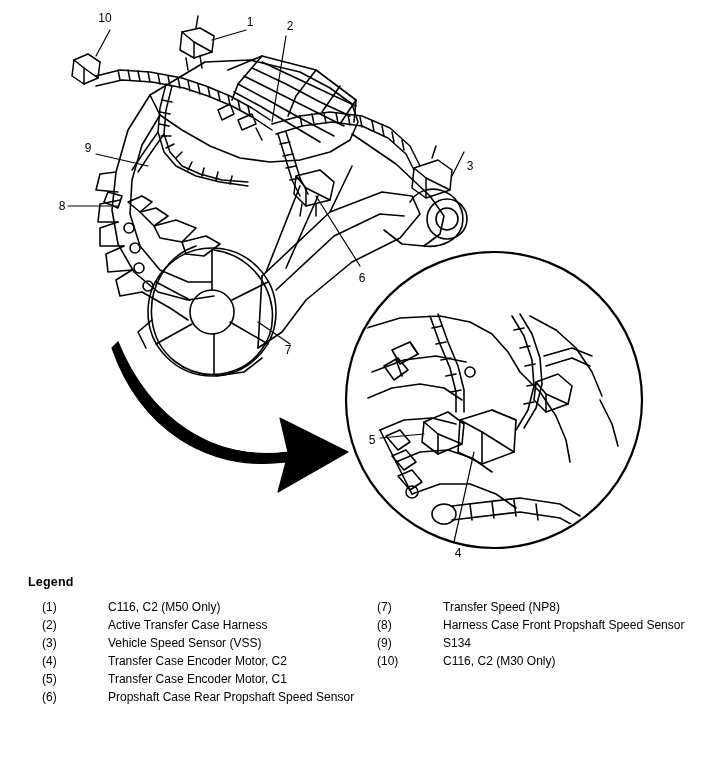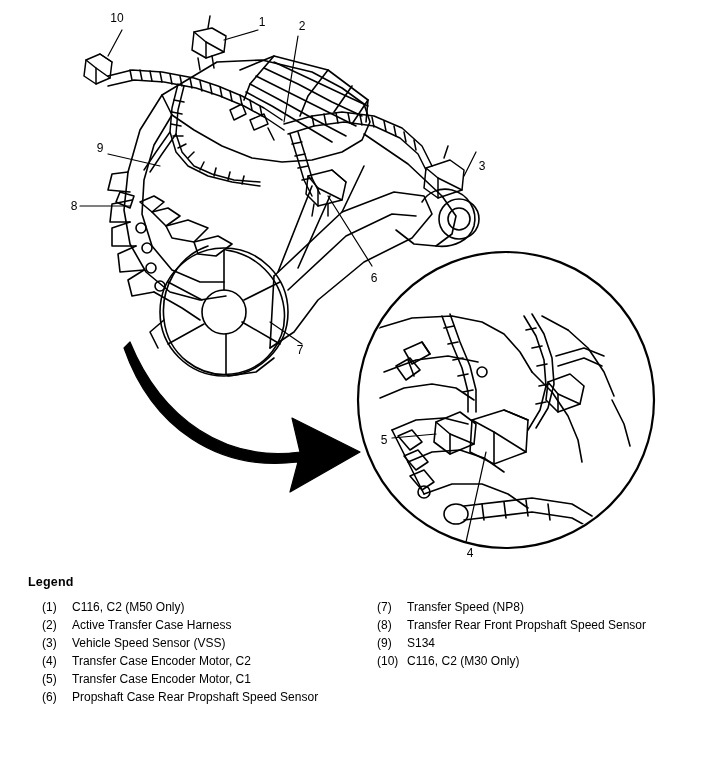--- a/index.html
+++ b/index.html
@@ -14,21 +14,20 @@
     font-family: "Liberation Sans", sans-serif;
     color: #000000;
     overflow: hidden;
   }
   #figure {
     position: absolute;
     left: 0;
     top: 0;
     width: 564px;
     height: 575px;
-    margin-left: 12px;
   }
   #figure svg {
     display: block;
   }
   .calloutnum {
     font-family: "Liberation Sans", sans-serif;
     font-size: 12px;
     fill: #000000;
   }
   #legend {
@@ -62,20 +61,21 @@
     line-height: 16px;
     margin-bottom: 2px;
   }
   .legend-key {
     width: 30px;
     flex: 0 0 30px;
     text-align: left;
   }
   .legend-text {
     flex: 1 1 auto;
+    margin-left: 36px;
   }
 </style>
 </head>
 <body>
 
 <div id="figure">
   <svg width="706" height="575" viewBox="0 0 706 575" xmlns="http://www.w3.org/2000/svg">
     <g fill="none" stroke="#000000" stroke-width="1.6" stroke-linecap="round" stroke-linejoin="round">
 
       <g>
@@ -368,21 +368,21 @@
         <span class="legend-text">Propshaft Case Rear Propshaft Speed Sensor</span>
       </div>
     </div>
     <div class="legend-col right">
       <div class="legend-item">
         <span class="legend-key">(7)</span>
         <span class="legend-text">Transfer Speed (NP8)</span>
       </div>
       <div class="legend-item">
         <span class="legend-key">(8)</span>
-        <span class="legend-text">Transfer Rear Front Propshaft Speed Sensor</span>
+        <span class="legend-text">Harness Case Front Propshaft Speed Sensor</span>
       </div>
       <div class="legend-item">
         <span class="legend-key">(9)</span>
         <span class="legend-text">S134</span>
       </div>
       <div class="legend-item">
         <span class="legend-key">(10)</span>
         <span class="legend-text">C116, C2 (M30 Only)</span>
       </div>
     </div>

